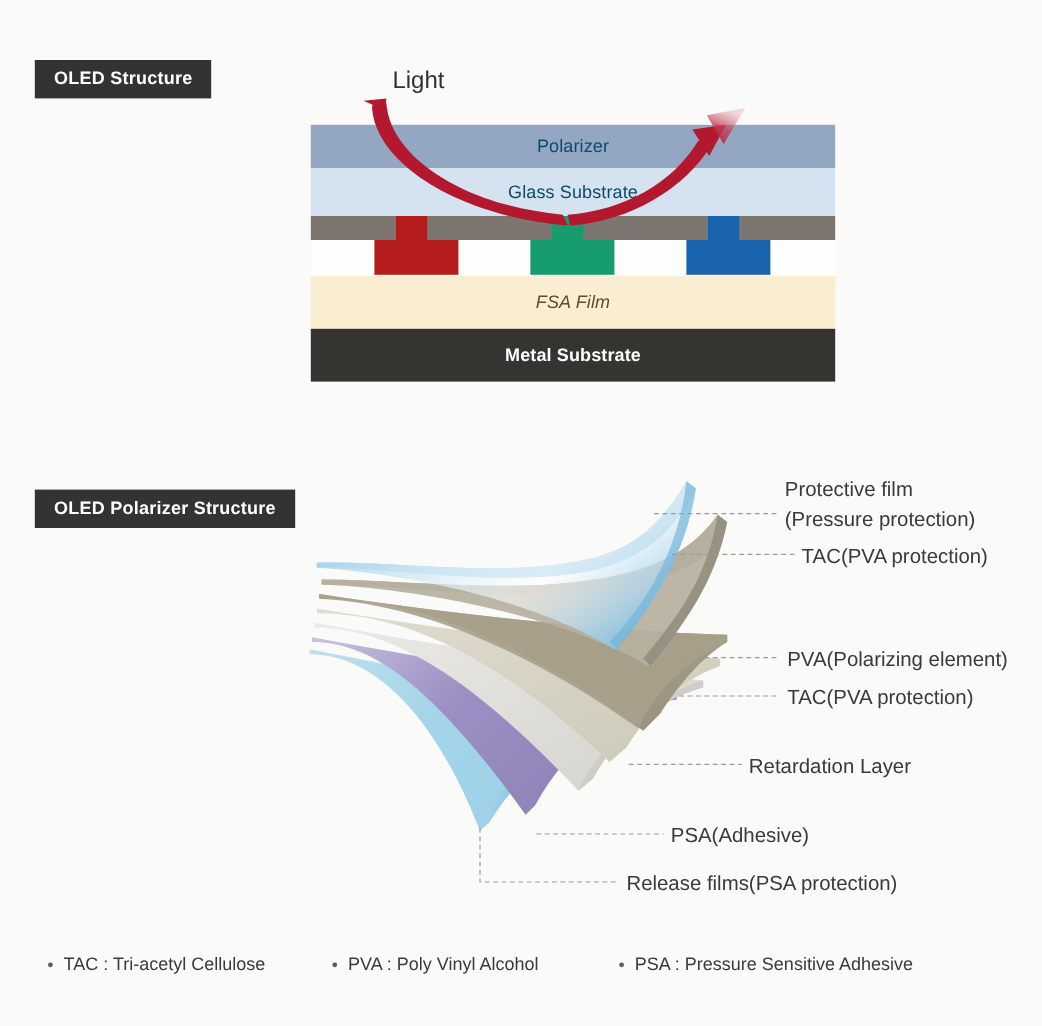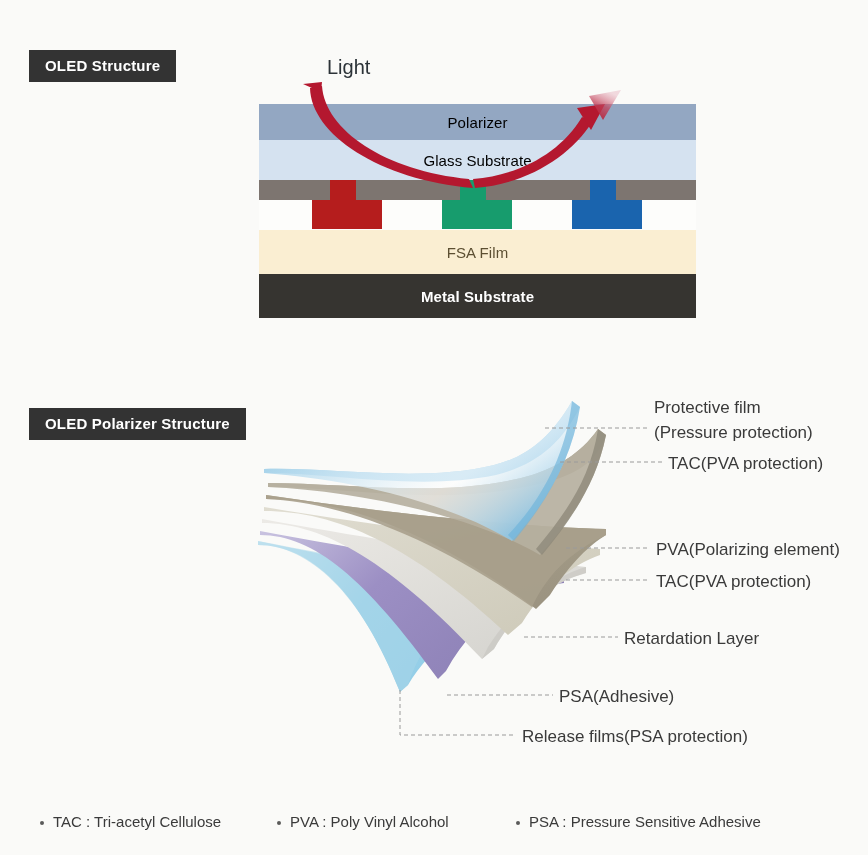--- a/index.html
+++ b/index.html
@@ -23,47 +23,47 @@
     padding:8px 16px 9px 16px;
     white-space:nowrap;
     line-height:1;
   }
   #badge-oled{left:29px;top:50px;}
   #badge-pol{left:29px;top:408px;}
 
   
   .oled-wrap{position:absolute;left:259px;top:104px;width:437px;height:210px;}
   .layer{position:absolute;left:0;width:437px;display:flex;align-items:center;justify-content:center;}
-  .layer span{font-size:15px;color:#000000;letter-spacing:.1px;}
+  .layer span{font-size:15px;color:#0c4a6e;letter-spacing:.1px;}
   #layer-polarizer{top:0px;height:36px;background:#93a7c2;}
   #layer-glass{top:36px;height:40px;background:#d5e2f0;}
   #layer-tft{top:76px;height:20px;background:#7d7570;}
   #layer-gapwhite{top:96px;height:30px;background:#fdfdfb;}
-  #layer-fsa{top:126px;height:44px;background:#faeed2;}
+  #layer-fsa{top:126px;height:44px;background:#faeed2;font-style:italic;}
   #layer-fsa span{color:#5c4f32;}
   #layer-metal{top:170px;height:44px;background:#363430;}
   #layer-metal span{color:#ffffff;font-weight:600;}
 
   
   .pix{position:absolute;}
   .pix .stem{position:absolute;top:0;height:20px;}
   .pix .base{position:absolute;top:20px;height:29px;}
   #pix-red   .stem{background:#b51d1d;} #pix-red   .base{background:#b51d1d;}
   #pix-green .stem{background:#179c6d;} #pix-green .base{background:#179c6d;}
   #pix-blue  .stem{background:#1a64ae;} #pix-blue  .base{background:#1a64ae;}
 
   
   #light-label{position:absolute;left:327px;top:56px;font-size:20px;color:#2c3338;}
 
   
   .callout{position:absolute;font-size:17px;color:#3a3a3a;white-space:nowrap;line-height:1.45;}
 
   
   .foot-row{position:absolute;left:0;top:795px;width:868px;height:40px;}
-  .foot{position:absolute;font-size:15px;color:#3a3a3a;white-space:nowrap;margin-top:18px;}
+  .foot{position:absolute;font-size:15px;color:#3a3a3a;white-space:nowrap;}
   .foot .dot{display:inline-block;width:4px;height:4px;border-radius:50%;
              background:#5a5a5a;vertical-align:middle;margin-right:9px;}
   #foot-0{left:40px;top:0;}
   #foot-1{left:277px;top:0;}
   #foot-2{left:516px;top:0;}
 </style>
 </head>
 <body>
 
 <div class="stage">

